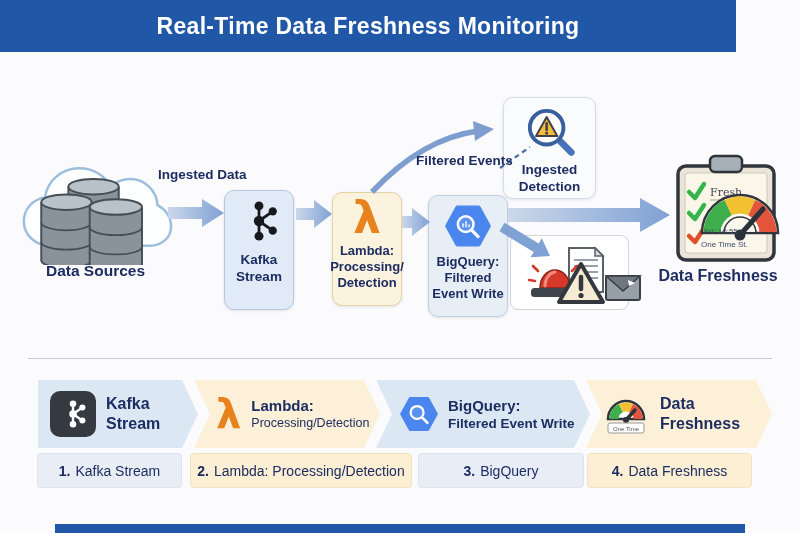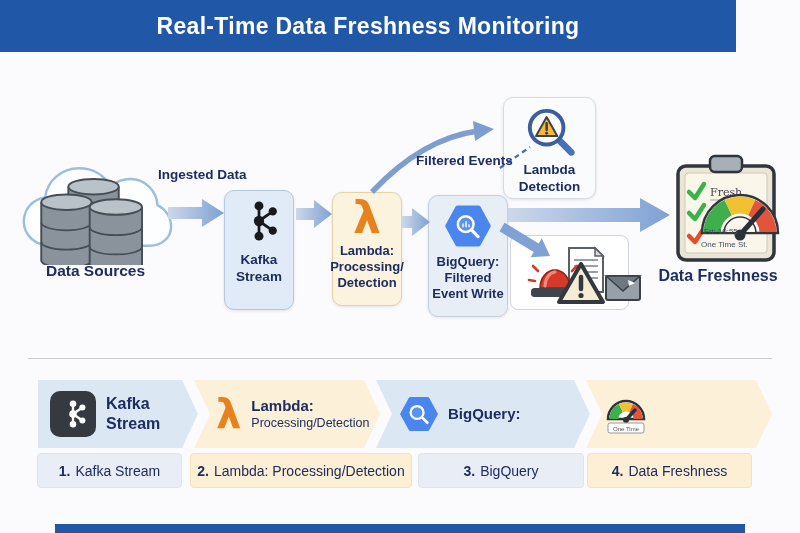--- a/index.html
+++ b/index.html
@@ -146,21 +146,21 @@
 
   <div id="anomaly-box" class="abs node" style="left:503px;top:97px;width:91px;height:95px;padding-top:5px;">
     <svg width="56" height="56" viewBox="0 0 100 100">
       <line x1="68" y1="68" x2="88" y2="88" stroke="#4a72b8" stroke-width="12" stroke-linecap="round"></line>
       <circle cx="44" cy="44" r="30" fill="#fefefe" stroke="#3a5f9e" stroke-width="7"></circle>
       <path d="M44,25 L63,59 L25,59 Z" fill="#f6b93c" stroke="#3f4147" stroke-width="3.5" stroke-linejoin="round"></path>
       <line x1="44" y1="36" x2="44" y2="48" stroke="#3f4147" stroke-width="4.5" stroke-linecap="round"></line>
       <circle cx="44" cy="54" r="2.6" fill="#3f4147"></circle>
     </svg>
     <div class="lbl" style="font-size:13.5px;line-height:17px;margin-top:2px;">
-      <div>Lambda</div>
+      <div>Ingested</div>
       <div>Detection</div>
     </div>
   </div>
 
   <div id="alerts-box" class="abs" style="left:510px;top:235px;width:117px;height:73px;">
     <svg style="overflow:visible;" width="135" height="73" viewBox="0 0 135 73">
       <g>
         <path d="M58,12 H84 L92,20 V56 H58 Z" fill="#ffffff" stroke="#5a6068" stroke-width="2"></path>
         <path d="M84,12 V20 H92 Z" fill="#d8dce0" stroke="#5a6068" stroke-width="1.5"></path>
         <g stroke="#9aa0a8" stroke-width="2">
@@ -256,34 +256,39 @@
   </div>
 
   <div class="abs chev blue" style="left:376px;width:214px;">
     <svg style="margin-left:24px;" width="38" height="38" viewBox="0 0 100 100">
       <polygon points="27,10 73,10 95,50 73,90 27,90 5,50" fill="#4a86ee" stroke="#4a86ee" stroke-width="9" stroke-linejoin="round"></polygon>
       <circle cx="45" cy="46" r="17" fill="#5a92f2" stroke="#ffffff" stroke-width="6"></circle>
       <line x1="58" y1="59" x2="72" y2="73" stroke="#ffffff" stroke-width="7" stroke-linecap="round"></line>
     </svg>
     <div class="txt">
       <div class="t-b15">BigQuery:</div>
+      <div class="t-sb13">Filtered Event Write</div>
     </div>
   </div>
 
   <div class="abs chev cream" style="left:586px;width:186px;">
     <svg style="margin-left:16px;" width="48" height="42" viewBox="0 0 48 42">
       <path d="M6,26 A18,18 0 0 1 42,26 Z" fill="#ffffff" stroke="#2e343a" stroke-width="2.5"></path>
       <path d="M12,26 A12,12 0 0 1 18.9,15.1" fill="none" stroke="#3faf4d" stroke-width="9"></path>
       <path d="M18.9,15.1 A12,12 0 0 1 29.1,15.1" fill="none" stroke="#f1c12f" stroke-width="9"></path>
       <path d="M29.1,15.1 A12,12 0 0 1 36,26" fill="none" stroke="#e2553c" stroke-width="9"></path>
       <line x1="24" y1="27" x2="33" y2="17" stroke="#2b3138" stroke-width="3.5" stroke-linecap="round"></line>
       <circle cx="24" cy="27" r="3" fill="#2b3138"></circle>
       <rect x="6" y="30" width="36" height="10" rx="2" fill="#ffffff" stroke="#999999" stroke-width="1"></rect>
       <text x="24" y="37.5" font-size="6" text-anchor="middle" fill="#555555">One Time</text>
     </svg>
+    <div class="txt">
+      <div class="t-b16">Data</div>
+      <div class="t-b16">Freshness</div>
+    </div>
   </div>
 
   <div class="abs step blue" style="left:37px;width:143px;">
     <span class="num">1.</span>
     <span class="sl">Kafka Stream</span>
   </div>
   <div class="abs step cream" style="left:190px;width:220px;">
     <span class="num">2.</span>
     <span class="sl">Lambda: Processing/Detection</span>
   </div>

